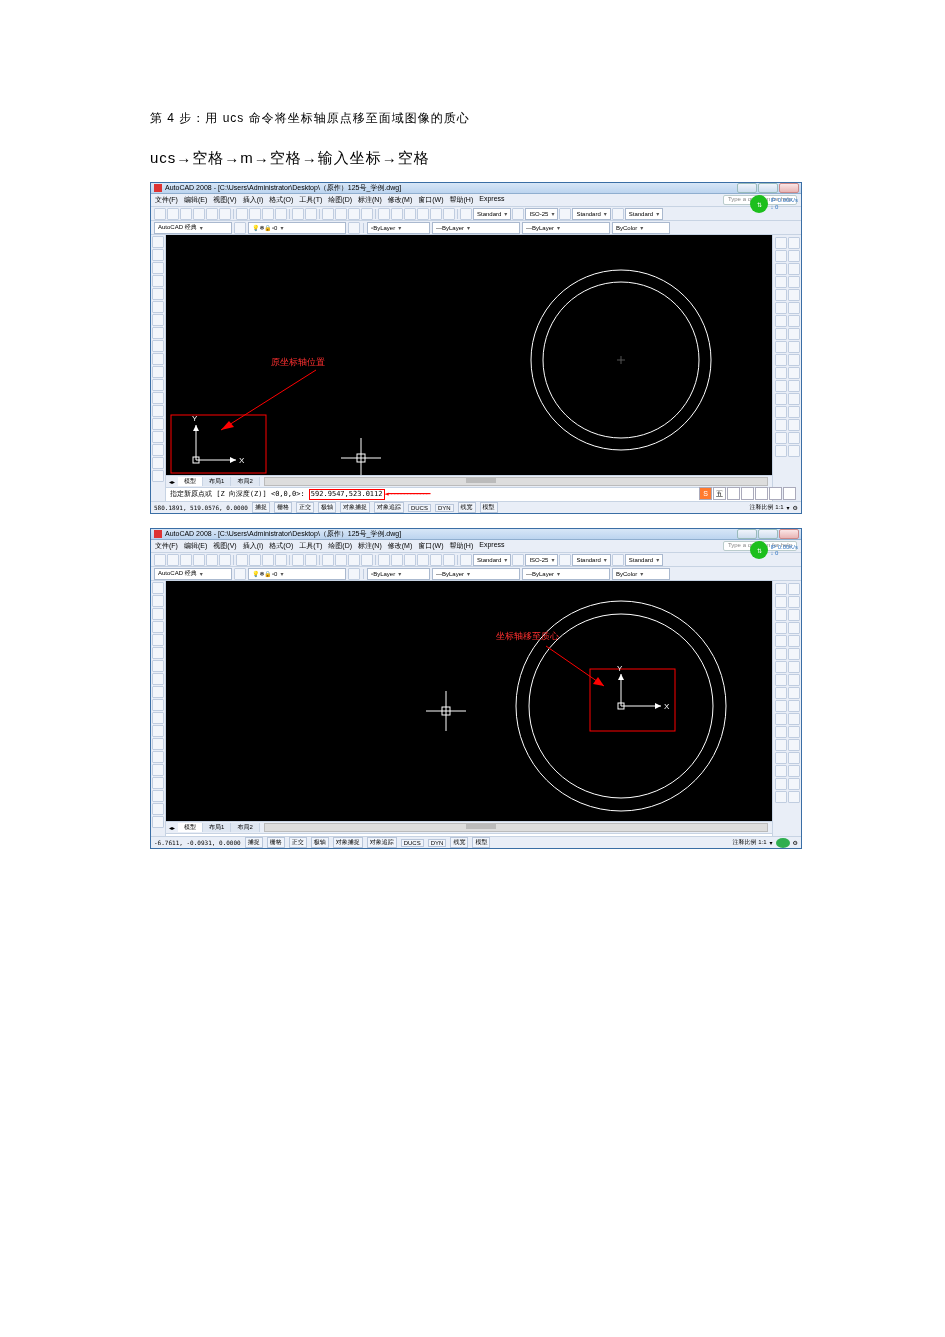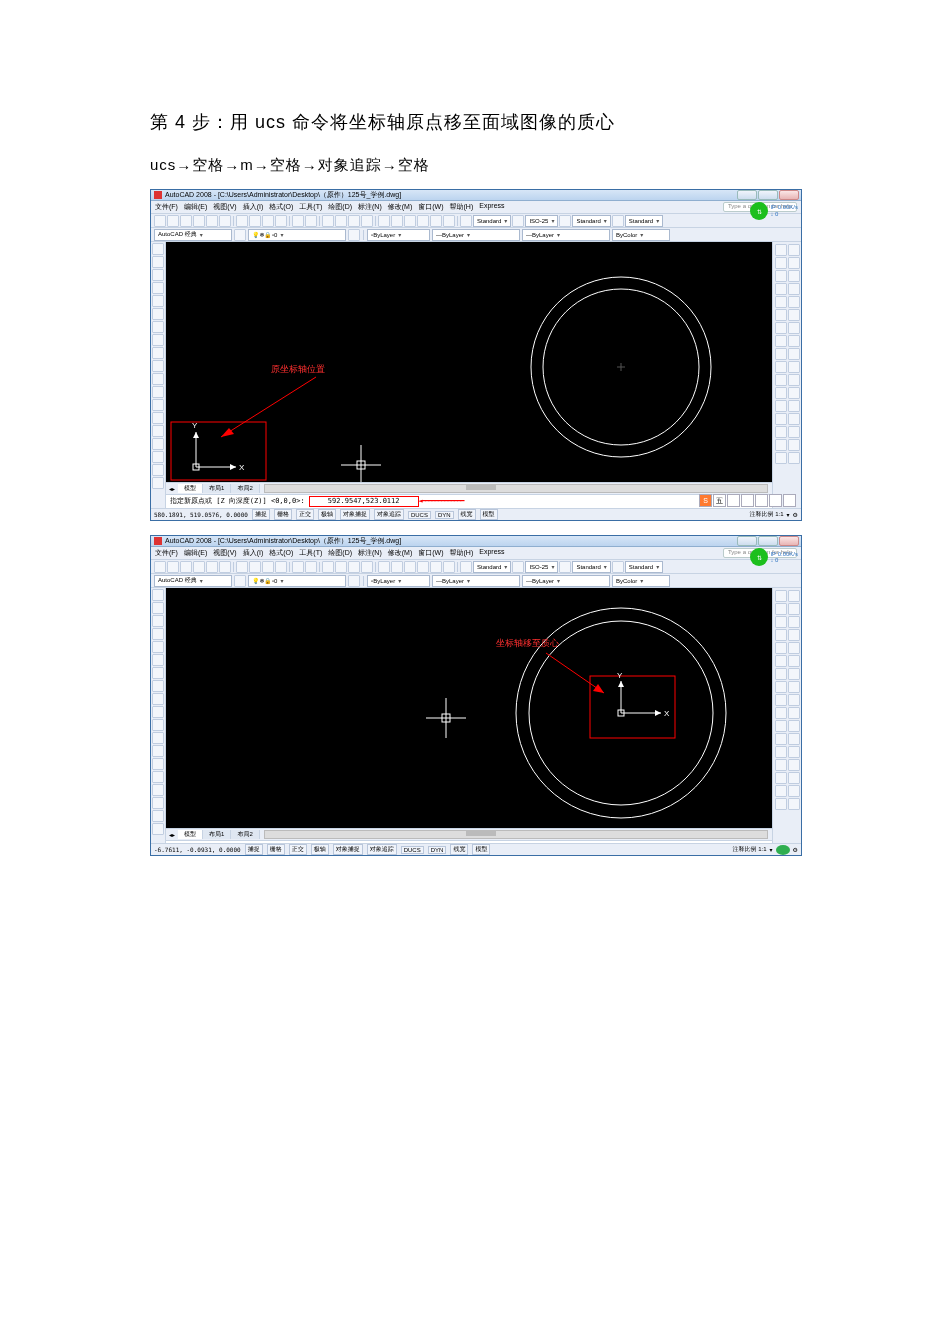--- a/index.html
+++ b/index.html
@@ -6,21 +6,21 @@
     margin: 0;
     padding: 0;
     background: #fff;
     font-family: "Microsoft YaHei", SimSun, Arial, sans-serif;
     width: 945px;
   }
   .page {
     padding: 110px 150px 40px 150px;
   }
   .heading {
-    font-size: 18px;
+    font-size: 12px;
     color: #000;
     margin-bottom: 22px;
     letter-spacing: 1px;
   }
   .subheading {
     font-size: 15px;
     color: #000;
     margin-bottom: 14px;
     letter-spacing: 1px;
   }
@@ -76,21 +76,21 @@
   .canvas{background:#000;height:240px;position:relative;overflow:hidden;}
   .canvas svg{position:absolute;top:0;left:0;}
   .tabs{height:11px;background:#e9eef7;border-top:1px solid #c7d3e3;display:flex;align-items:center;font-size:6px;color:#000;}
   .tab{padding:0 6px;border-right:1px solid #c7d3e3;background:#dfe7f2;}
   .tab.active{background:#fff;}
   .hscroll{flex:1;margin:0 4px;height:7px;background:#ddd;border:1px solid #bbb;position:relative;}
   .hscroll::after{content:"";position:absolute;left:40%;width:30px;height:5px;background:#bbb;top:0;}
 
   .cmdwin{background:#fff;border-top:1px solid #c7d3e3;padding:1px 4px;font-family:SimSun,monospace;font-size:7px;color:#000;line-height:1.3;}
   .cmdwin .line{white-space:nowrap;overflow:hidden;}
-  .redbox-inline{border:1px solid red;padding:0 18px;display:inline-block;}
+  .redbox-inline{border:1px solid red;padding:0 1px;display:inline-block;}
 
   .statusbar{background:#e9eef7;border-top:1px solid #c7d3e3;display:flex;align-items:center;font-size:6px;color:#000;padding:0 3px;height:11px;gap:4px;}
   .stat-coord{font-family:monospace;}
   .stat-btn{border:1px solid #b9c6da;background:#f0f4fb;padding:0 2px;}
   .stat-right{margin-left:auto;display:flex;gap:3px;align-items:center;}
 
   
   .float-right{position:absolute;right:3px;top:12px;display:flex;gap:2px;align-items:center;}
   .wifi{width:18px;height:18px;border-radius:50%;background:#1dbf1d;color:#fff;font-size:6px;display:flex;align-items:center;justify-content:center;}
   .net-lbl{font-size:6px;color:#3276c3;line-height:1.1;}
@@ -104,21 +104,21 @@
   .redarrow-cmd{display:inline-block;color:red;letter-spacing:-1px;}
   
   .rvbar-col{display:flex;flex-direction:column;gap:1px;}
   .rvbar-double{display:flex;gap:1px;padding:1px;}
 </style>
 </head>
 <body>
 
 <div class="page">
   <div class="heading">第 4 步：用 ucs 命令将坐标轴原点移至面域图像的质心</div>
-  <div class="subheading">ucs→空格→m→空格→对象追踪→空格</div>
+  <div class="subheading">ucs→空格→m→空格→输入坐标→空格</div>
 
   <div class="cad-shot">
     <div class="titlebar">
       <div class="appicon"></div>
       <div class="title">AutoCAD 2008 - [C:\Users\Administrator\Desktop\（原作）125号_学例.dwg]</div>
       <div class="win-btns">
         <div class="win-btn min"></div>
         <div class="win-btn max"></div>
         <div class="win-btn"></div>
       </div>

